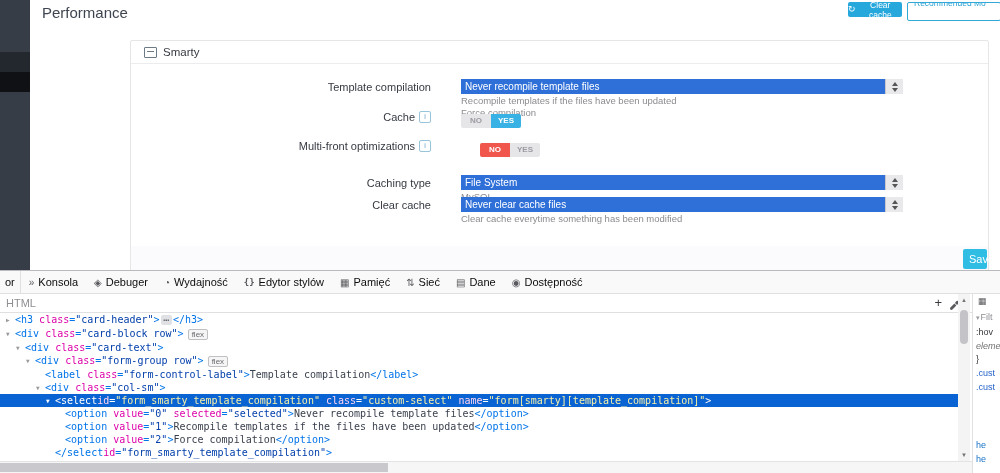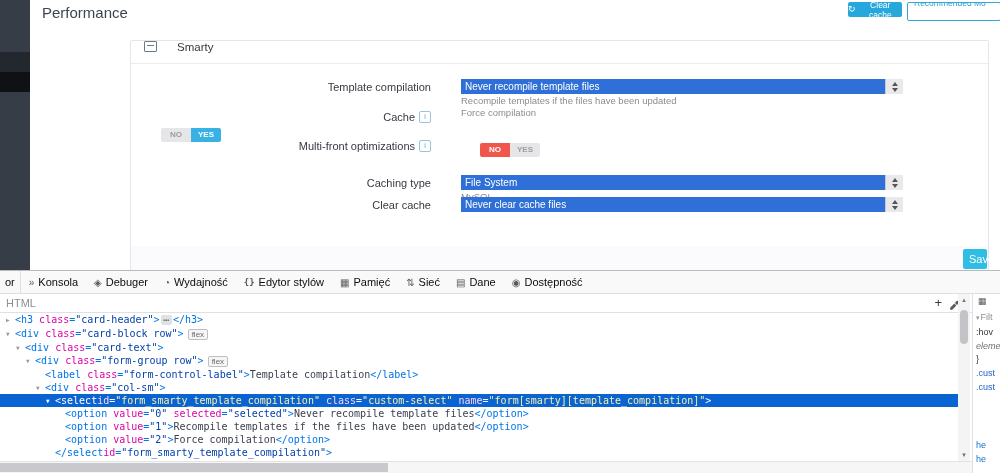--- a/index.html
+++ b/index.html
@@ -19,22 +19,22 @@
       background:#27a8dc;color:#fff;font-size:8.5px;border-radius:2px;display:flex;
       align-items:center;justify-content:center;gap:3px;font-family:"Liberation Sans",sans-serif;cursor:pointer;padding:0;}
   .btn-clear-cache .refresh-icon{font-size:9px;line-height:9px;}
   .btn-recommended{position:absolute;left:907px;top:2px;width:94px;height:15px;background:#fff;
       border:1px solid #31a8d8;color:#2ba2d4;font-size:8.5px;border-radius:2px;display:flex;
       align-items:center;padding:0 0 17px 6px;white-space:nowrap;overflow:hidden;
       font-family:"Liberation Sans",sans-serif;cursor:pointer;}
 
   .card{position:absolute;left:130px;top:40px;width:857px;height:231px;background:#fff;
         border:1px solid #e4e6e8;border-radius:2px;}
-  .card-head{height:22px;border-bottom:1px solid #ececee;display:flex;align-items:flex-start;
-        padding-left:13px;gap:20px;}
+  .card-head{height:22px;border-bottom:1px solid #ececee;display:flex;align-items:center;
+        padding-left:13px;gap:6px;}
   .smarty-icon{width:11px;height:9px;border:1px solid #6b7a85;border-radius:1px;position:relative;display:inline-block;}
   .smarty-icon::before{content:"";position:absolute;left:2px;right:2px;top:3px;height:1px;background:#6b7a85;}
   .card-title{font-size:11.5px;color:#363a41;}
 
   .form-rows{position:absolute;left:0;top:0;right:0;bottom:26px;}
   .form-row{position:absolute;left:0;right:0;display:flex;align-items:flex-start;}
   .label-cell{width:300px;display:flex;justify-content:flex-end;align-items:center;gap:4px;padding-top:2px;}
   .row-label{font-size:11px;color:#363a41;text-align:right;}
   .info-icon{width:10px;height:10px;border:1px solid #98c4dc;border-radius:2px;color:#5e9cc0;
         font-size:7px;line-height:10px;text-align:center;display:inline-block;flex:0 0 auto;}
@@ -140,21 +140,21 @@
                 <span>Never recompile template files</span>
                 <span class="select-stepper">
                   <span class="tri-up"></span>
                   <span class="tri-down"></span>
                 </span>
               </div>
               <div class="select-helper">Recompile templates if the files have been updated</div>
               <div class="select-helper">Force compilation</div>
             </div>
           </div>
-          <div class="form-row" style="top: 68px; flex-direction: column;">
+          <div class="form-row" style="top: 68px;">
             <div class="label-cell">
               <span class="row-label">Cache</span>
               <span class="info-icon">i</span>
             </div>
             <div class="control-cell"><div class="toggle">
                 <span class="seg">NO</span>
                 <span class="seg" style="background: rgb(56, 178, 228); color: rgb(255, 255, 255);">YES</span>
               </div></div>
           </div>
           <div class="form-row" style="top: 97px; gap: 19px;">
@@ -187,20 +187,21 @@
               <span class="row-label">Clear cache</span>
             </div>
             <div class="control-cell">
               <div class="fake-select">
                 <span>Never clear cache files</span>
                 <span class="select-stepper">
                   <span class="tri-up"></span>
                   <span class="tri-down"></span>
                 </span>
               </div>
+              <div class="select-helper">Clear cache everytime something has been modified</div>
             </div>
           </div>
         </div>
       <div class="card-footer">
         <button class="btn-save">Save</button>
       </div>
     </div>
   </div>
 
   <div class="devtools">

